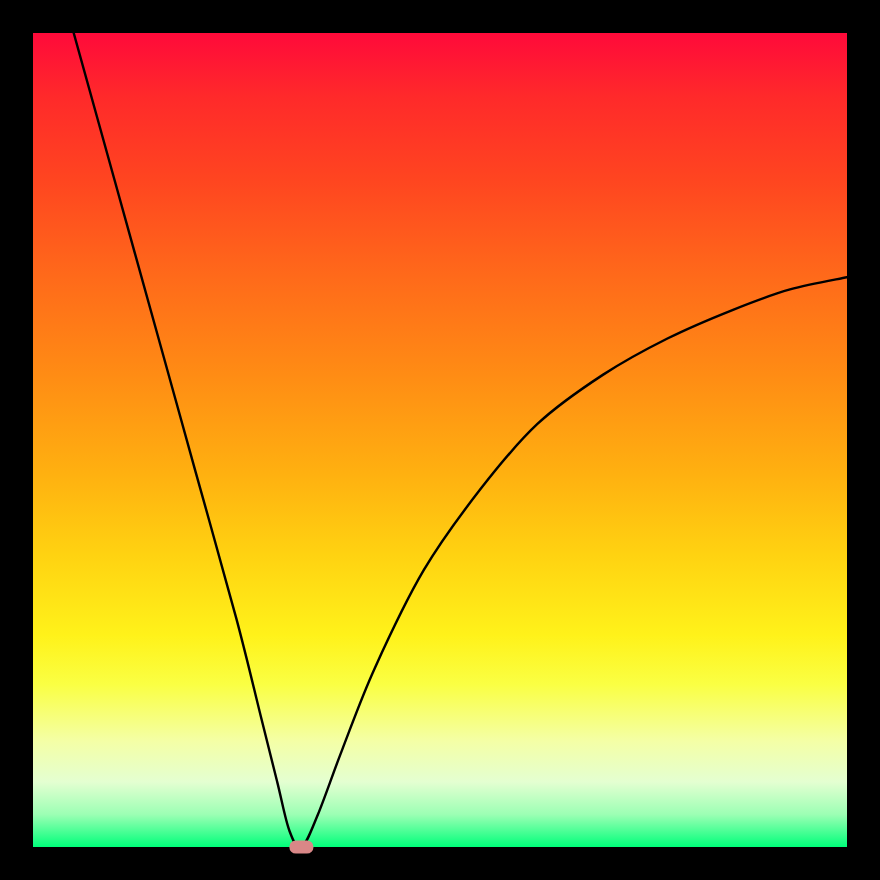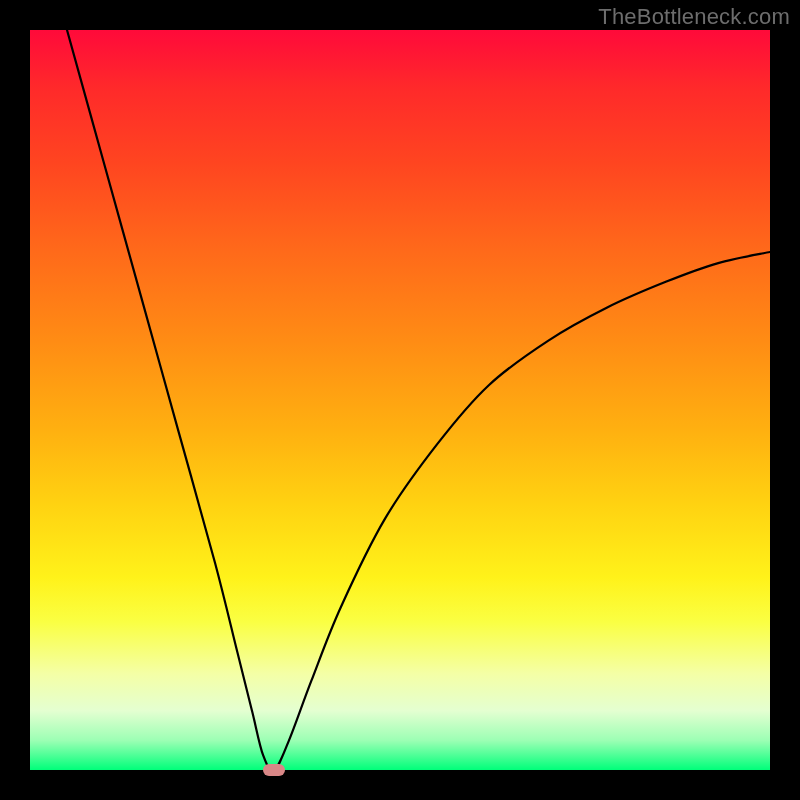--- a/index.html
+++ b/index.html
@@ -72,14 +72,13 @@
 
   <div class="plot-area">
 
     <svg class="curve-svg" viewBox="0 0 740 740" preserveAspectRatio="none">
       <path id="curve-path" d="M 37.00 0.00 C 43.17 22.20, 61.67 88.80, 74.00 133.20 C 86.33 177.60, 98.67 222.00, 111.00 266.40 C 123.33 310.80, 135.67 355.20, 148.00 399.60 C 160.33 444.00, 175.13 495.80, 185.00 532.80 C 194.87 569.80, 201.03 596.93, 207.20 621.60 C 213.37 646.27, 217.68 663.53, 222.00 680.80 C 226.32 698.07, 229.40 715.33, 233.10 725.20 C 236.80 735.07, 239.88 742.47, 244.20 740.00 C 248.52 737.53, 252.83 725.20, 259.00 710.40 C 265.17 695.60, 272.57 673.40, 281.20 651.20 C 289.83 629.00, 298.47 604.33, 310.80 577.20 C 323.13 550.07, 339.17 515.53, 355.20 488.40 C 371.23 461.27, 389.73 436.60, 407.00 414.40 C 424.27 392.20, 440.30 372.47, 458.80 355.20 C 477.30 337.93, 498.27 323.75, 518.00 310.80 C 537.73 297.85, 557.47 287.37, 577.20 277.50 C 596.93 267.63, 617.90 259.00, 636.40 251.60 C 654.90 244.20, 670.93 238.03, 688.20 233.10 C 705.47 228.17, 731.37 223.85, 740.00 222.00" fill="none" stroke="#000000" stroke-width="2.2" stroke-linecap="round" stroke-linejoin="round"></path>
     </svg>
 
     <div id="marker" class="marker" style="left: 244.2px; top: 740px; background: rgb(217, 135, 135);"></div>
   </div>
 
-  <div class="watermark">TheBottleneck.com</div>
 </div>
 
 </body></html>

